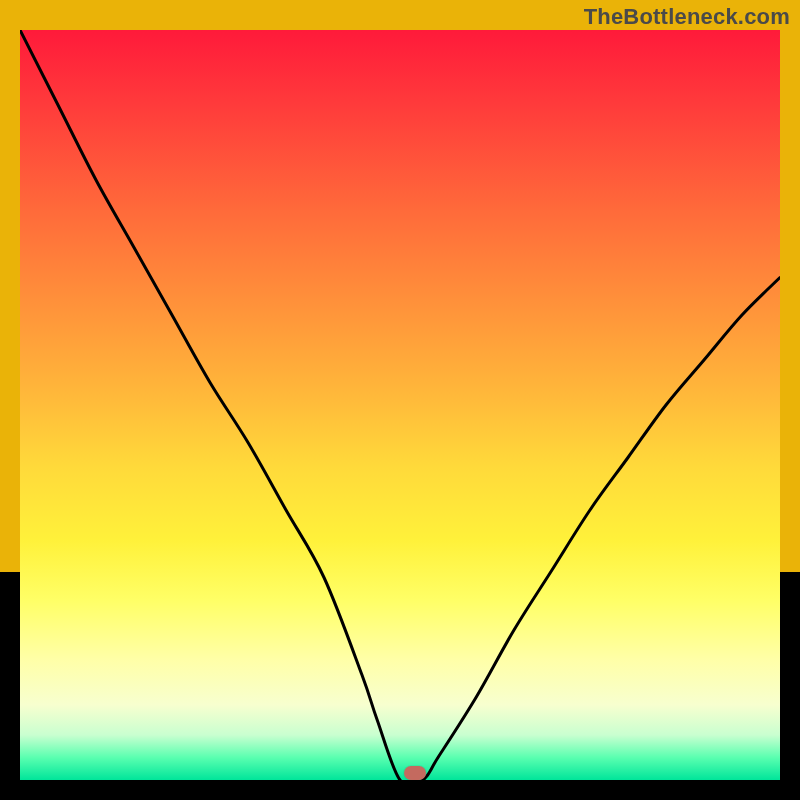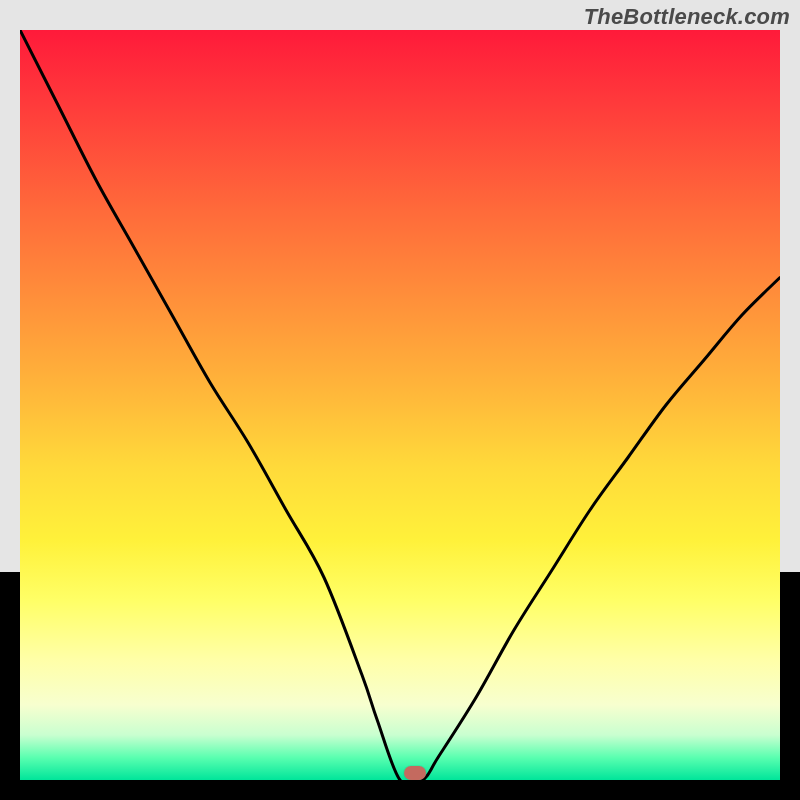--- a/index.html
+++ b/index.html
@@ -8,22 +8,21 @@
     width: 800px;
     height: 800px;
     background: #000;
     font-family: Arial, Helvetica, sans-serif;
     overflow: hidden;
   }
   .frame {
     position: relative;
     width: 800px;
     height: 572px;
-    background: #e5e5e5;
-    font-style: italic;
+    background: #eab308;
   }
   .watermark {
     position: absolute;
     top: 4px;
     right: 10px;
     color: #4a4a4a;
     font-size: 22px;
     font-weight: bold;
     letter-spacing: 0.2px;
     z-index: 5;

